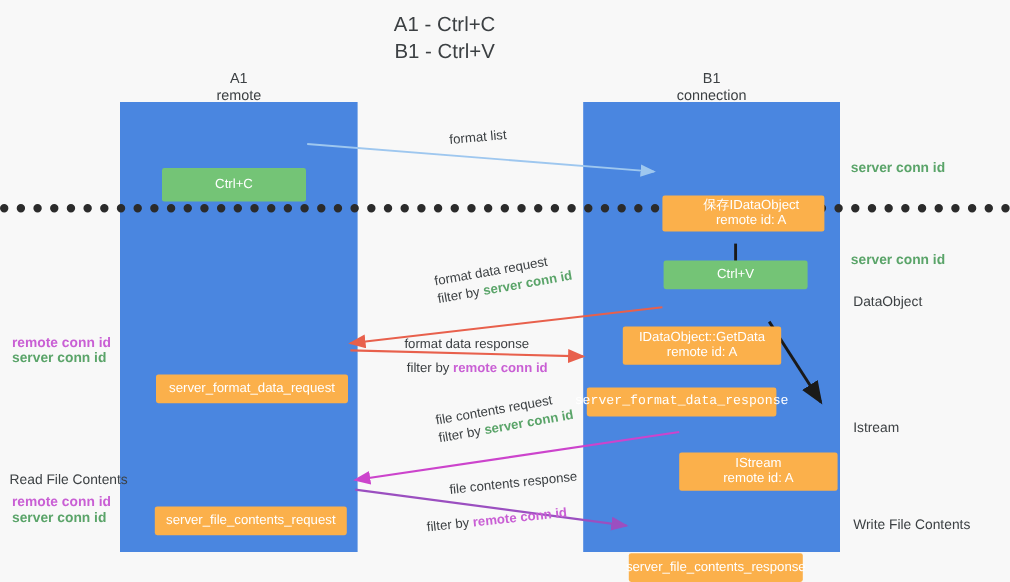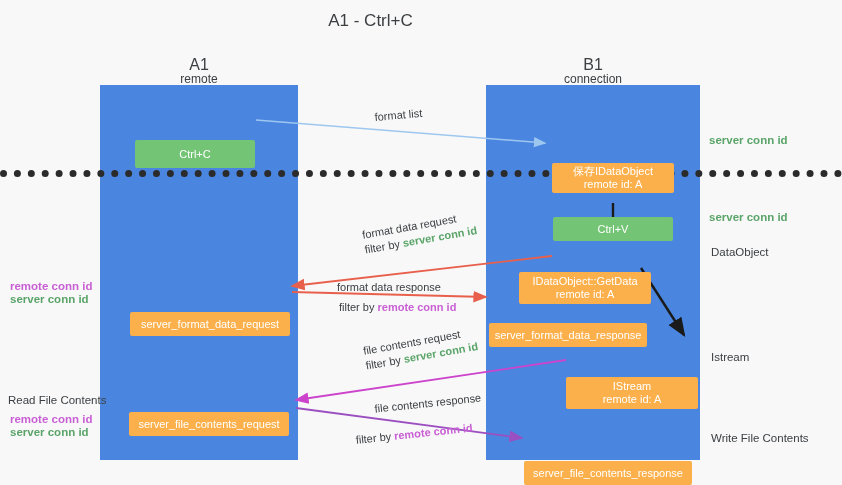--- a/index.html
+++ b/index.html
@@ -21,21 +21,21 @@
 
   .lane{
     position:absolute;background:#4a86e0;
   }
   .lane-a{left:100px;top:85px;width:198px;height:375px;}
   .lane-b{left:486px;top:85px;width:214px;height:375px;}
 
   .lane-head{
     position:absolute;text-align:center;font-size:12px;line-height:14px;color:#3c4043;
   }
-  .lane-head .l1{font-size:16px;}
+  .lane-head .l1{font-size:12px;}
   .lane-head .l2{font-size:12px;}
 
   .node{
     position:absolute;border-radius:2px;color:#ffffff;
     display:flex;flex-direction:column;align-items:center;justify-content:center;
     text-align:center;font-size:11px;line-height:13px;margin-top:36px;
   }
   .node span{display:block;white-space:nowrap;}
   .green{background:#74c476;}
   .orange{background:#fbb04b;}
@@ -59,20 +59,21 @@
   .edgelabel .hl-magenta{color:#c95fd4;font-weight:bold;}
   .rot-up{transform:rotate(-10deg);transform-origin:left top;}
 </style>
 </head>
 <body>
 
 <div id="canvas">
 
   <div class="title">
     <div>A1 - Ctrl+C</div>
+    <div>B1 - Ctrl+V</div>
   </div>
 
   <div class="lane-head" style="left:100px;top:58px;width:198px;">
     <div class="l1">A1</div>
     <div class="l2">remote</div>
   </div>
   <div class="lane-head" style="left:486px;top:58px;width:214px;">
     <div class="l1">B1</div>
     <div class="l2">connection</div>
   </div>
@@ -113,21 +114,21 @@
 
     <line x1="296" y1="408" x2="522" y2="438" stroke="#9b4fc0" stroke-width="1.8" marker-end="url(#ah-purple)"></line>
   </svg>
 
   <div class="divider"></div>
 
   <div class="node green" style="left:135px;top:104px;width:120px;height:28px;">
     <span>Ctrl+C</span>
   </div>
 
-  <div class="node orange" style="left:552px;top:127px;width:122px;height:30px;">
+  <div class="node orange" style="left:552px;top:127px;width:122px;height:30px;padding-left:13px;">
     <span>保存IDataObject</span>
     <span>remote id: A</span>
   </div>
 
   <div class="node green" style="left:553px;top:181px;width:120px;height:24px;">
     <span>Ctrl+V</span>
   </div>
 
   <div class="node orange" style="left:519px;top:236px;width:132px;height:32px;">
     <span>IDataObject::GetData</span>
@@ -136,29 +137,29 @@
 
   <div class="node orange" style="left:566px;top:341px;width:132px;height:32px;">
     <span>IStream</span>
     <span>remote id: A</span>
   </div>
 
   <div class="node orange" style="left:130px;top:276px;width:160px;height:24px;">
     <span>server_format_data_request</span>
   </div>
 
-  <div class="node orange" style="left:489px;top:287px;width:158px;height:24px;">
+  <div class="node orange" style="left:489px;top:287px;width:158px;height:24px;font-family:Liberation Mono, monospace;">
     <span>server_format_data_response</span>
   </div>
 
-  <div class="node orange" style="left:129px;top:376px;width:160px;height:24px;">
+  <div class="node orange" style="left:129px;top:386px;width:160px;height:24px;">
     <span>server_file_contents_request</span>
   </div>
 
-  <div class="node orange" style="left:524px;top:425px;width:168px;height:24px;">
+  <div class="node orange" style="left:524px;top:425px;width:145px;height:24px;">
     <span>server_file_contents_response</span>
   </div>
 
   <div class="edgelabel" style="left:374px;top:110px;transform:rotate(-5deg);transform-origin:left top;">
     <span>format list</span>
   </div>
 
   <div class="edgelabel rot-up" style="left:361px;top:228px;">
     <div>format data request</div>
     <div><span>filter by </span><span class="hl-green">server conn id</span></div>

